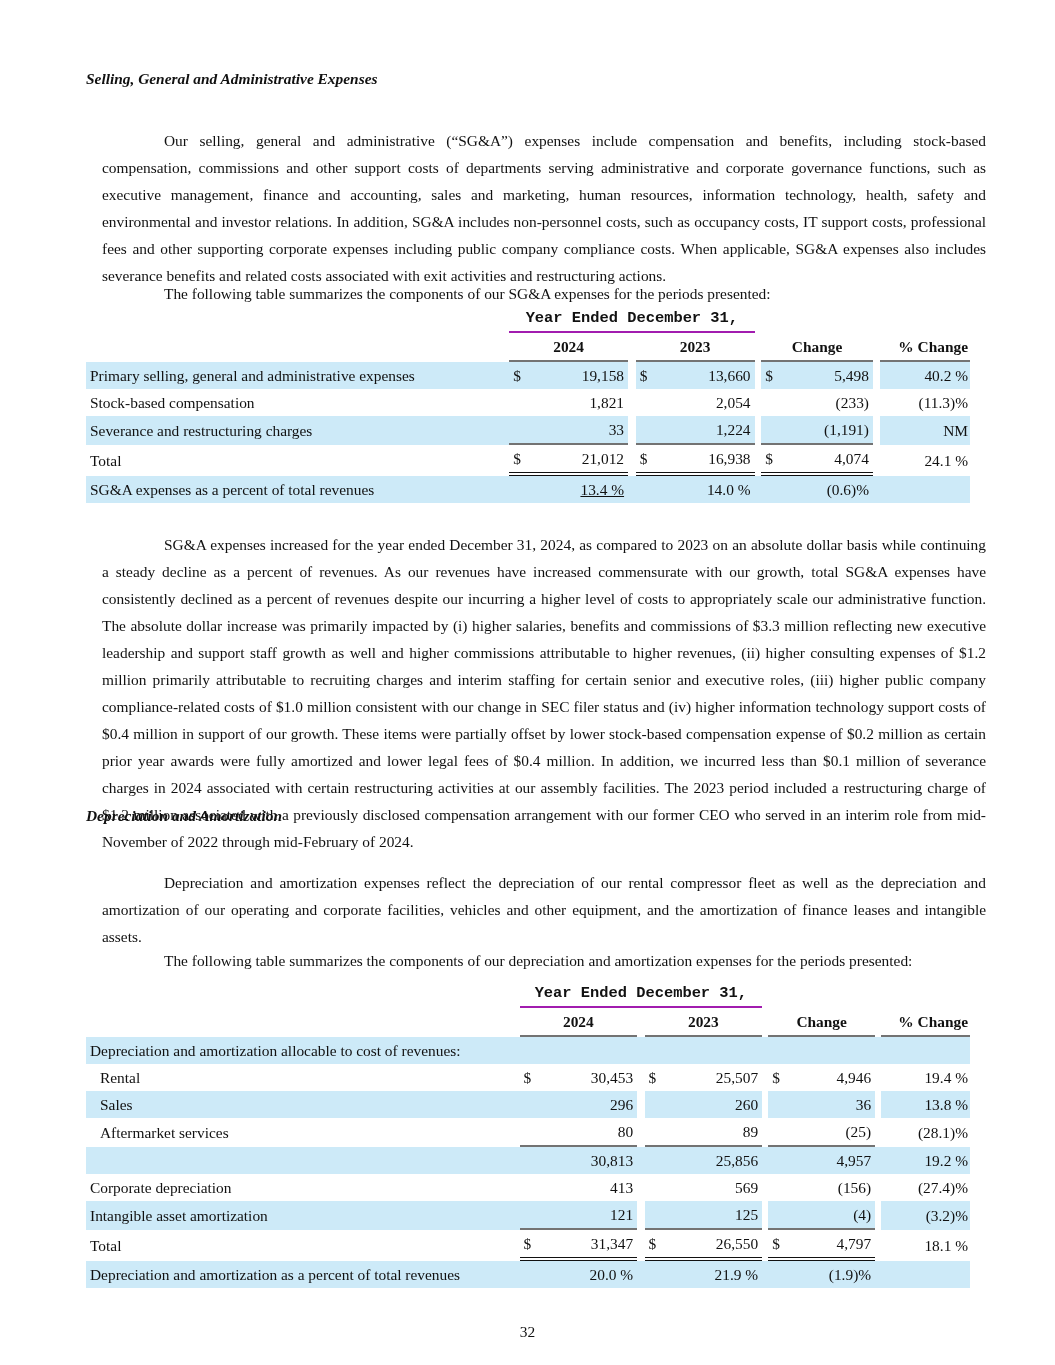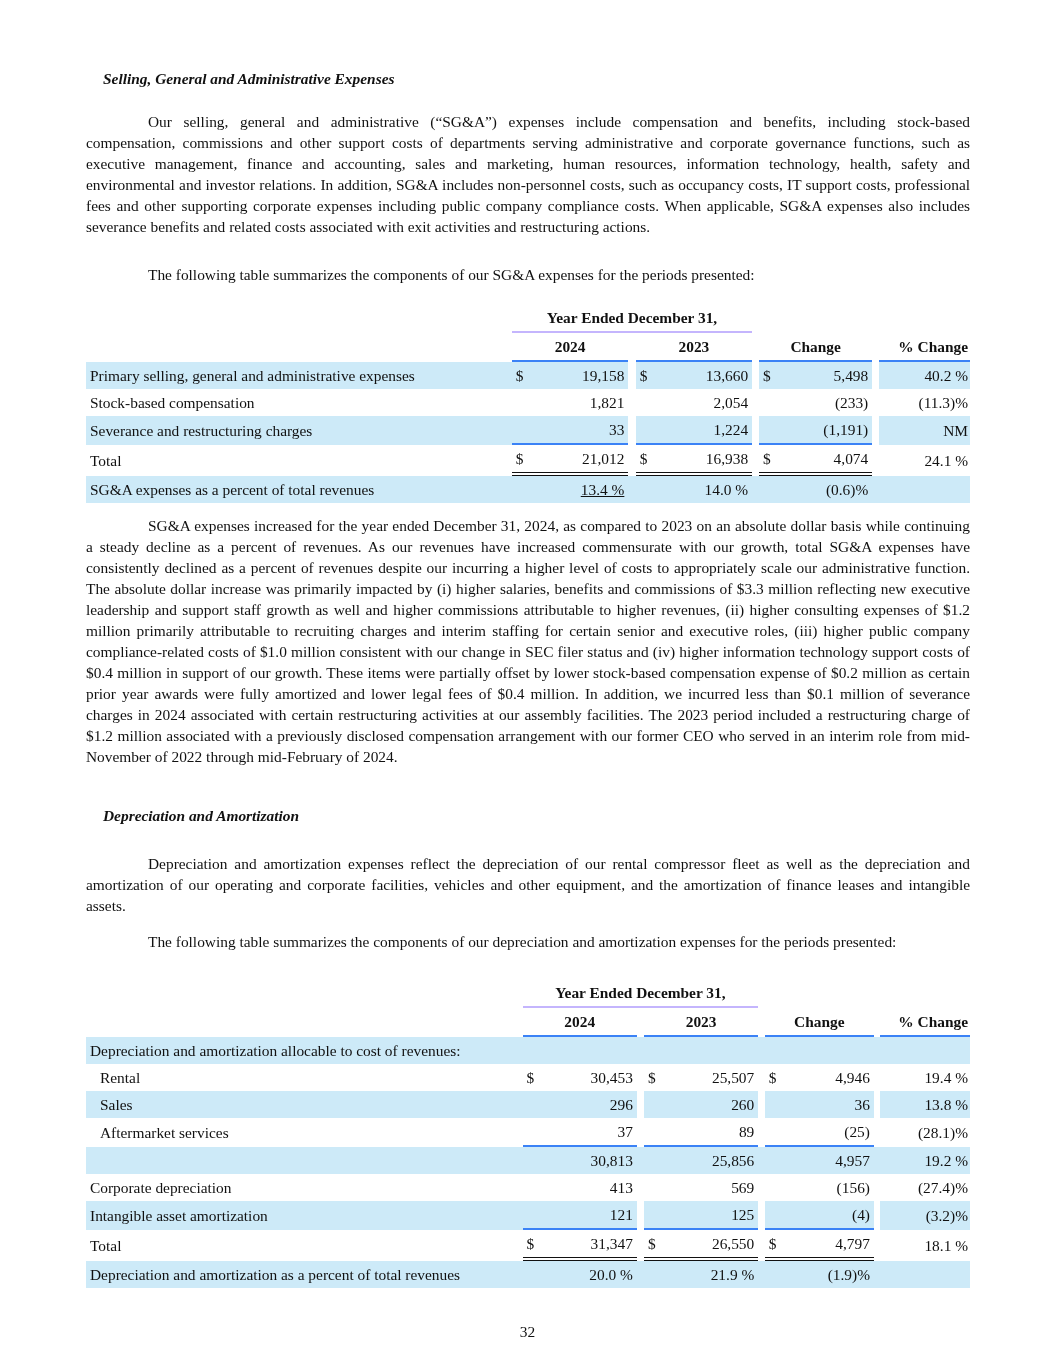--- a/index.html
+++ b/index.html
@@ -2,44 +2,44 @@
 <html><head>
 <meta charset="utf-8">
 <style>
   html, body { margin: 0; padding: 0; background: #ffffff; }
   body {
     width: 1055px; height: 1365px; position: relative; overflow: hidden;
     font-family: "Liberation Serif", serif; color: #111; font-size: 15.4px;
   }
   .page { position: absolute; left: 86px; top: 0; width: 884px; }
   .heading {
-    position: absolute; left: 17px; font-style: italic; font-weight: bold; font-size: 15.4px;
+    position: absolute; left: 0; font-style: italic; font-weight: bold; font-size: 15.4px;
   }
   .para {
     position: absolute; left: 0; width: 884px; text-align: justify;
-    line-height: 21px; text-indent: 62px; margin: 0;
+    line-height: 27px; text-indent: 62px; margin: 16px;
   }
   table.fin {
     position: absolute; left: 0; width: 884px; border-collapse: separate; border-spacing: 0;
     font-size: 15.4px;
   }
   table.fin td { padding: 0; height: 27px; vertical-align: middle; white-space: nowrap; }
   table.fin tr.shade td { background: #cdeaf8; }
   .lbl { width: 438px; padding-left: 4px !important; }
   .lbl.indent { padding-left: 14px !important; }
   .cur { width: 22px; text-align: left; padding-left: 4px !important; }
   .num { text-align: right; padding-right: 4px !important; }
   .gap { width: 8px; background: transparent !important; }
   .c24 { width: 92px; margin-top: 40px; }
   .c23 { width: 92px; }
   .cch { width: 92px; }
   .pct { width: 92px; text-align: right; padding-right: 2px !important; }
   .hdr td { font-weight: bold; text-align: center; height: 26px; }
-  .yr-span { border-bottom: 2px solid #c4b5fd; }
-  .ul { border-bottom: 2px solid #3b82f6; }
+  .yr-span { border-bottom: 2px solid #a21caf; font-family: Liberation Mono, monospace; }
+  .ul { border-bottom: 2px solid #737373; }
   .dbl { border-bottom: 4px double #111; }
   .pgnum { position: absolute; top: 1323px; left: 0; width: 1055px; text-align: center; font-size: 15.4px; }
 </style>
 </head>
 <body>
 
 <div class="page">
 
   <div class="heading" style="top:70px;">Selling, General and Administrative Expenses</div>
 
@@ -188,21 +188,21 @@
       <td class="num c23">260</td>
       <td class="gap"></td>
       <td class="cur"></td>
       <td class="num cch">36</td>
       <td class="gap"></td>
       <td class="pct">13.8 %</td>
     </tr>
     <tr>
       <td class="lbl indent">Aftermarket services</td>
       <td class="cur ul"></td>
-      <td class="num c24 ul">37</td>
+      <td class="num c24 ul">80</td>
       <td class="gap"></td>
       <td class="cur ul"></td>
       <td class="num c23 ul">89</td>
       <td class="gap"></td>
       <td class="cur ul"></td>
       <td class="num cch ul">(25)</td>
       <td class="gap"></td>
       <td class="pct">(28.1)%</td>
     </tr>
     <tr class="shade">

